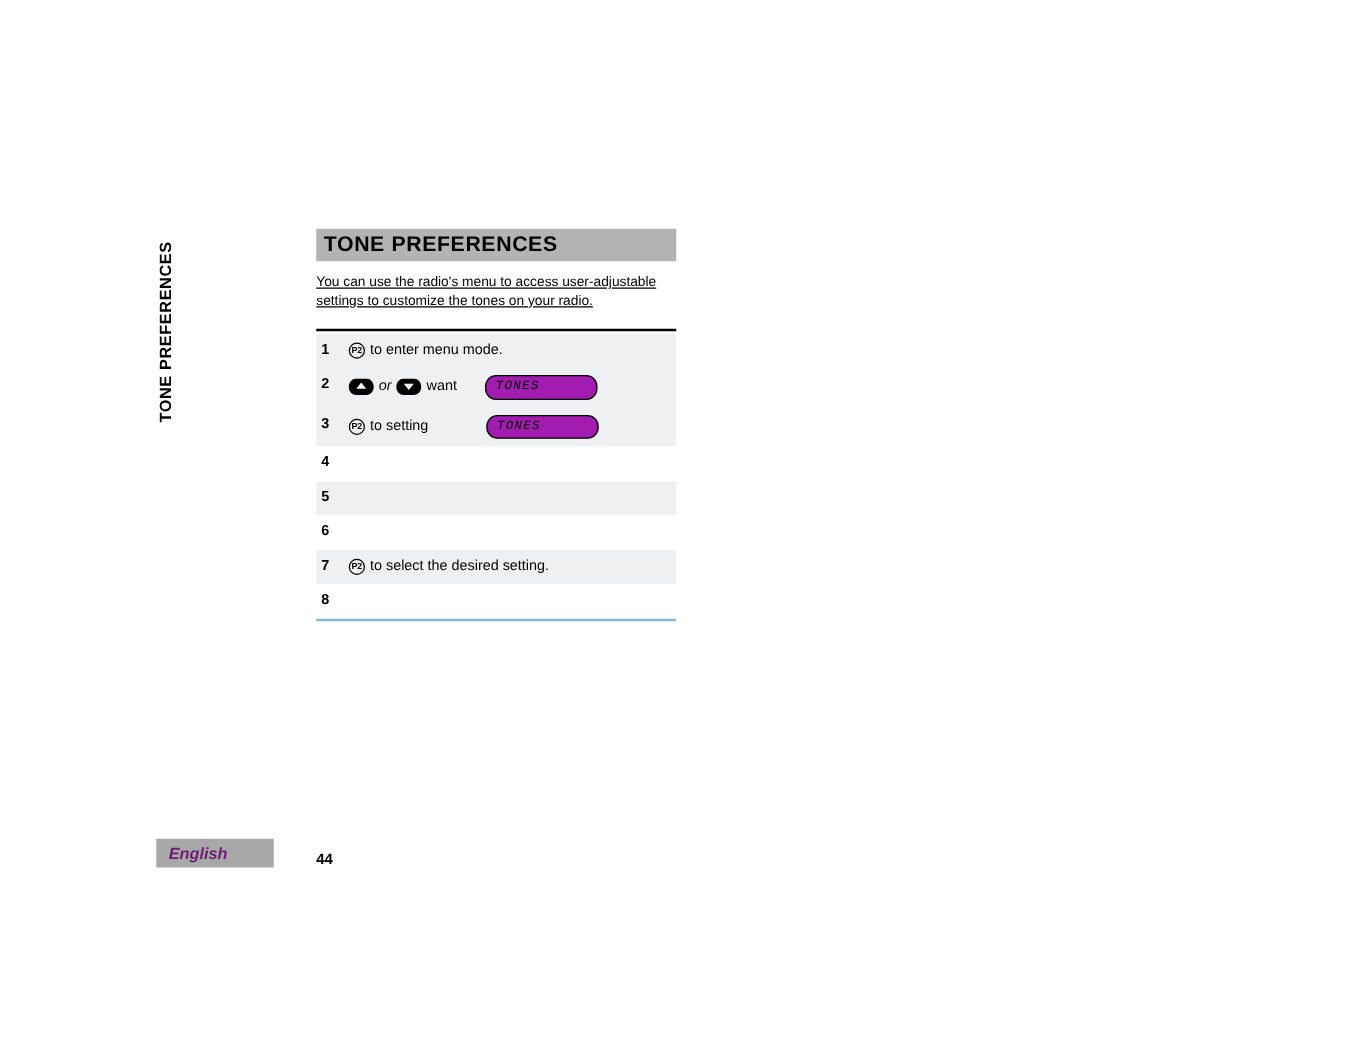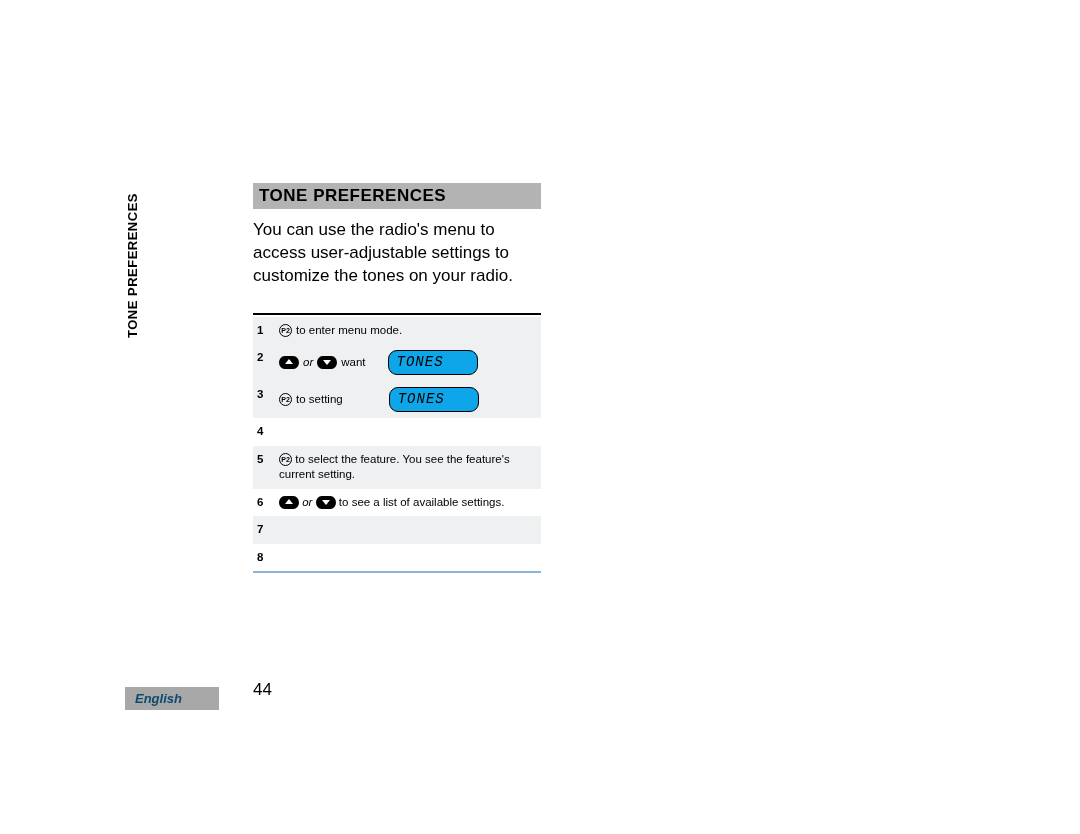--- a/index.html
+++ b/index.html
@@ -35,24 +35,25 @@
   }
   .heading-bar {
     background: #b3b3b3;
     padding: 3px 6px;
     font-size: 17px;
     font-weight: bold;
     letter-spacing: 0.5px;
     font-family: Arial, Helvetica, sans-serif;
   }
   .intro {
-    font-size: 17px;
+    font-size: 11px;
     line-height: 1.35;
     margin-top: 10px;
-    margin-bottom: 25px;
+    margin-bottom: 14px;
+    text-decoration: underline;
   }
   .steps {
     border-top: 2px solid #000;
     border-bottom: 2px solid #8ab4d9;
     padding-top: 2px;
   }
   .step {
     display: flex;
     font-size: 11.5px;
     padding: 6px 0 6px 0;
@@ -125,43 +126,43 @@
   .or-text {
     font-style: italic;
     text-align: center;
   }
   .display-box {
     border: 1.5px solid #000;
     border-radius: 9px;
     padding: 2px 8px;
     font-family: "Courier New", monospace;
     font-style: italic;
-    font-size: 14px;
+    font-size: 10px;
     letter-spacing: 1px;
     min-width: 90px;
     box-sizing: border-box;
-    background: #0ea5e9;
+    background: #a21caf;
     margin-left: 18px;
   }
   .step-text-block {
     width: 100%;
   }
   .page-num {
     position: absolute;
     left: 128px;
     top: 497px;
-    font-size: 17px;
-    font-weight: normal;
+    font-size: 12px;
+    font-weight: bold;
   }
   .lang-tab {
     position: absolute;
     left: 0;
-    top: 504px;
+    top: 488px;
     background: #a8a8a8;
-    color: #0c4a6e;
+    color: #701a75;
     font-weight: bold;
     font-style: italic;
     font-size: 13px;
     padding: 4px 16px 4px 10px;
     width: 68px;
   }
 </style>
 </head>
 <body>
 
@@ -212,48 +213,34 @@
           <span class="display-box" style="margin-left:42px;">TONES</span>
         </div>
       </div>
 
       <div class="step">
         <div class="step-num">4</div>
       </div>
 
       <div class="step alt">
         <div class="step-num">5</div>
-        <div class="step-body">
-          <span class="step-text-block">
-            <span class="icon-btn">
-              <span class="p2-icon">P2</span>
-            </span>
-            <span>to select the feature. You see the feature's current setting.</span>
-          </span>
-        </div>
       </div>
 
       <div class="step">
         <div class="step-num">6</div>
-        <div class="step-body">
-          <span class="step-text-block">
-            <span class="icon-btn">
-                <span class="nav-icon up"></span>
-              </span>
-            <span class="or-text">or</span>
-            <span class="icon-btn">
-                <span class="nav-icon down"></span>
-              </span>
-            <span>to see a list of available settings.</span>
+      </div>
+
+      <div class="step alt">
+        <div class="step-num">7</div>
+        <div class="step-body">
+          <span class="icon-btn">
+            <span class="p2-icon">P2</span>
           </span>
-        </div>
-      </div>
-
-      <div class="step alt">
-        <div class="step-num">7</div>
+          <span>to select the desired setting.</span>
+        </div>
       </div>
 
       <div class="step">
         <div class="step-num">8</div>
       </div>
 
     </div>
   </div>
 
   <div class="page-num">44</div>

